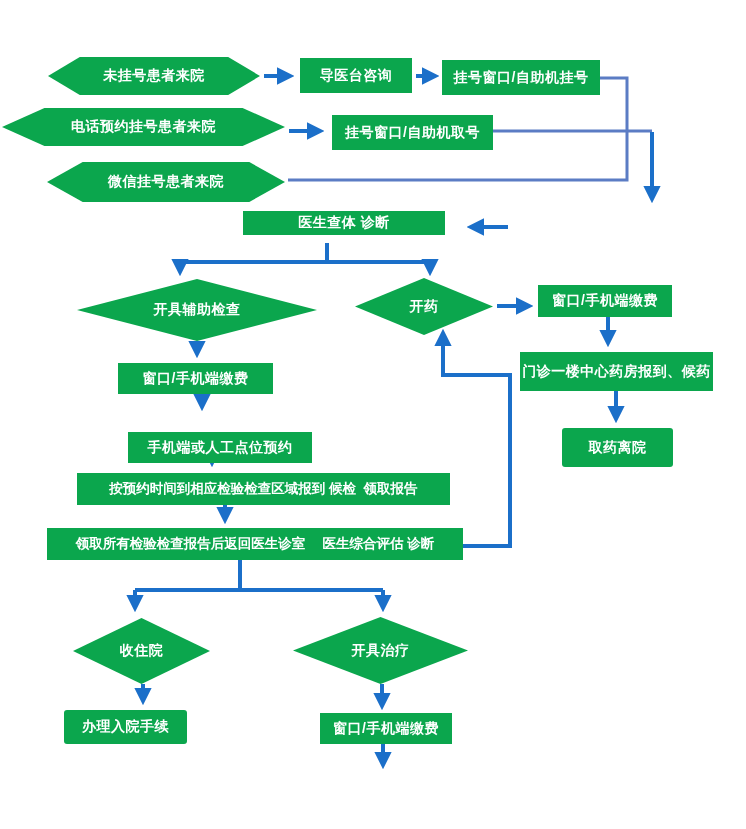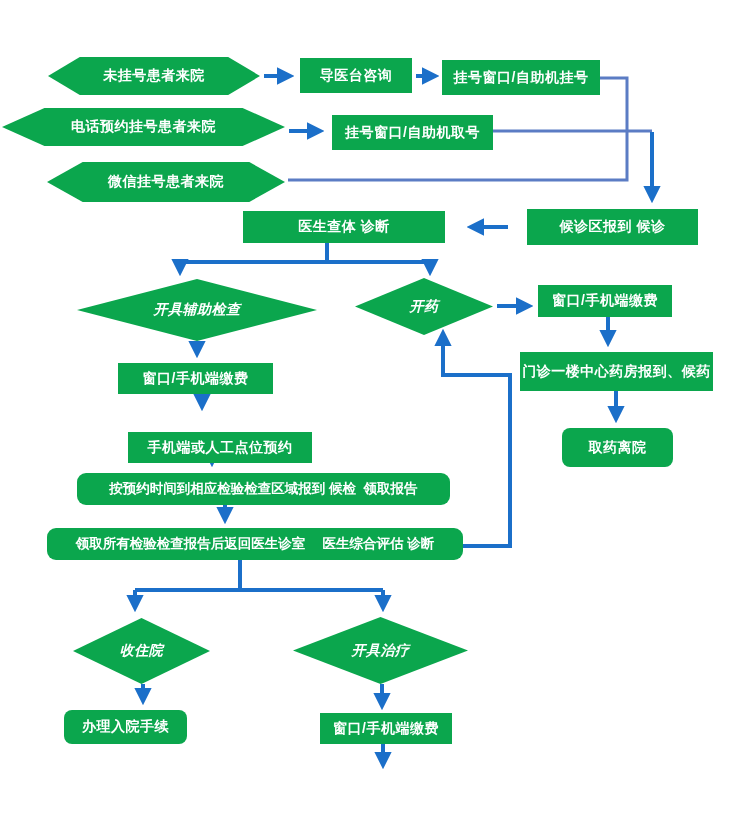--- a/index.html
+++ b/index.html
@@ -10,23 +10,23 @@
   .connectors{position:absolute;left:0;top:0;width:746px;height:829px;}
   .arr{stroke:#1b6fc9;stroke-width:4;fill:none;}
   .bare{stroke:#1b6fc9;stroke-width:4;fill:none;}
   .thin{stroke:#5b7cc4;stroke-width:3;fill:none;}
   .node{
     position:absolute;display:flex;align-items:center;justify-content:center;
     background:#0ba64d;color:#ffffff;font-weight:bold;font-size:14px;
     text-align:center;white-space:pre;letter-spacing:0.5px;line-height:1.1;
   }
   .hex{clip-path:polygon(0% 50%,15% 0%,85% 0%,100% 50%,85% 100%,15% 100%);}
-  .diamond{clip-path:polygon(50% 0%,100% 50%,50% 100%,0% 50%);font-style:italic;}
-  .round{border-radius:8px;}
-  .small{font-size:13.5px;letter-spacing:0;border-radius:9px;}
+  .diamond{clip-path:polygon(50% 0%,100% 50%,50% 100%,0% 50%);}
+  .round{border-radius:3px;}
+  .small{font-size:13.5px;letter-spacing:0;}
 </style>
 </head>
 <body>
 
 <div class="canvas">
 
   <svg class="connectors" width="746" height="829" viewBox="0 0 746 829" xmlns="http://www.w3.org/2000/svg">
     <defs>
       <marker id="ah" viewBox="0 0 10 10" refX="7" refY="5" markerWidth="4.4" markerHeight="4.4" orient="auto">
         <path d="M0 0 L10 5 L0 10 z" fill="#1b6fc9"></path>
@@ -74,23 +74,22 @@
   <div class="node hex" style="left:2px;top:108px;width:283px;height:38px">电话预约挂号患者来院</div>
 
   <div class="node hex" style="left:47px;top:162px;width:238px;height:40px">微信挂号患者来院</div>
 
   <div class="node" style="left:300px;top:58px;width:112px;height:35px">导医台咨询</div>
 
   <div class="node" style="left:442px;top:60px;width:158px;height:35px">挂号窗口/自助机挂号</div>
 
   <div class="node" style="left:332px;top:115px;width:161px;height:35px">挂号窗口/自助机取号</div>
 
-  <div class="node" style="left:527px;top:209px;width:171px;height:36px">候诊区报到 候诊</div>
 
-  <div class="node" style="left:243px;top:211px;width:202px;height:32px">医生查体 诊断</div>
+  <div class="node" style="left:243px;top:211px;width:202px;height:24px">医生查体 诊断</div>
 
   <div class="node diamond" style="left:77px;top:279px;width:240px;height:62px">开具辅助检查</div>
 
   <div class="node" style="left:118px;top:363px;width:155px;height:31px">窗口/手机端缴费</div>
 
   <div class="node" style="left:128px;top:432px;width:184px;height:31px">手机端或人工点位预约</div>
 
   <div class="node small" style="left:77px;top:473px;width:373px;height:32px">按预约时间到相应检验检查区域报到 候检  领取报告</div>
 
   <div class="node small" style="left:47px;top:528px;width:416px;height:32px">领取所有检验检查报告后返回医生诊室　 医生综合评估 诊断</div>

